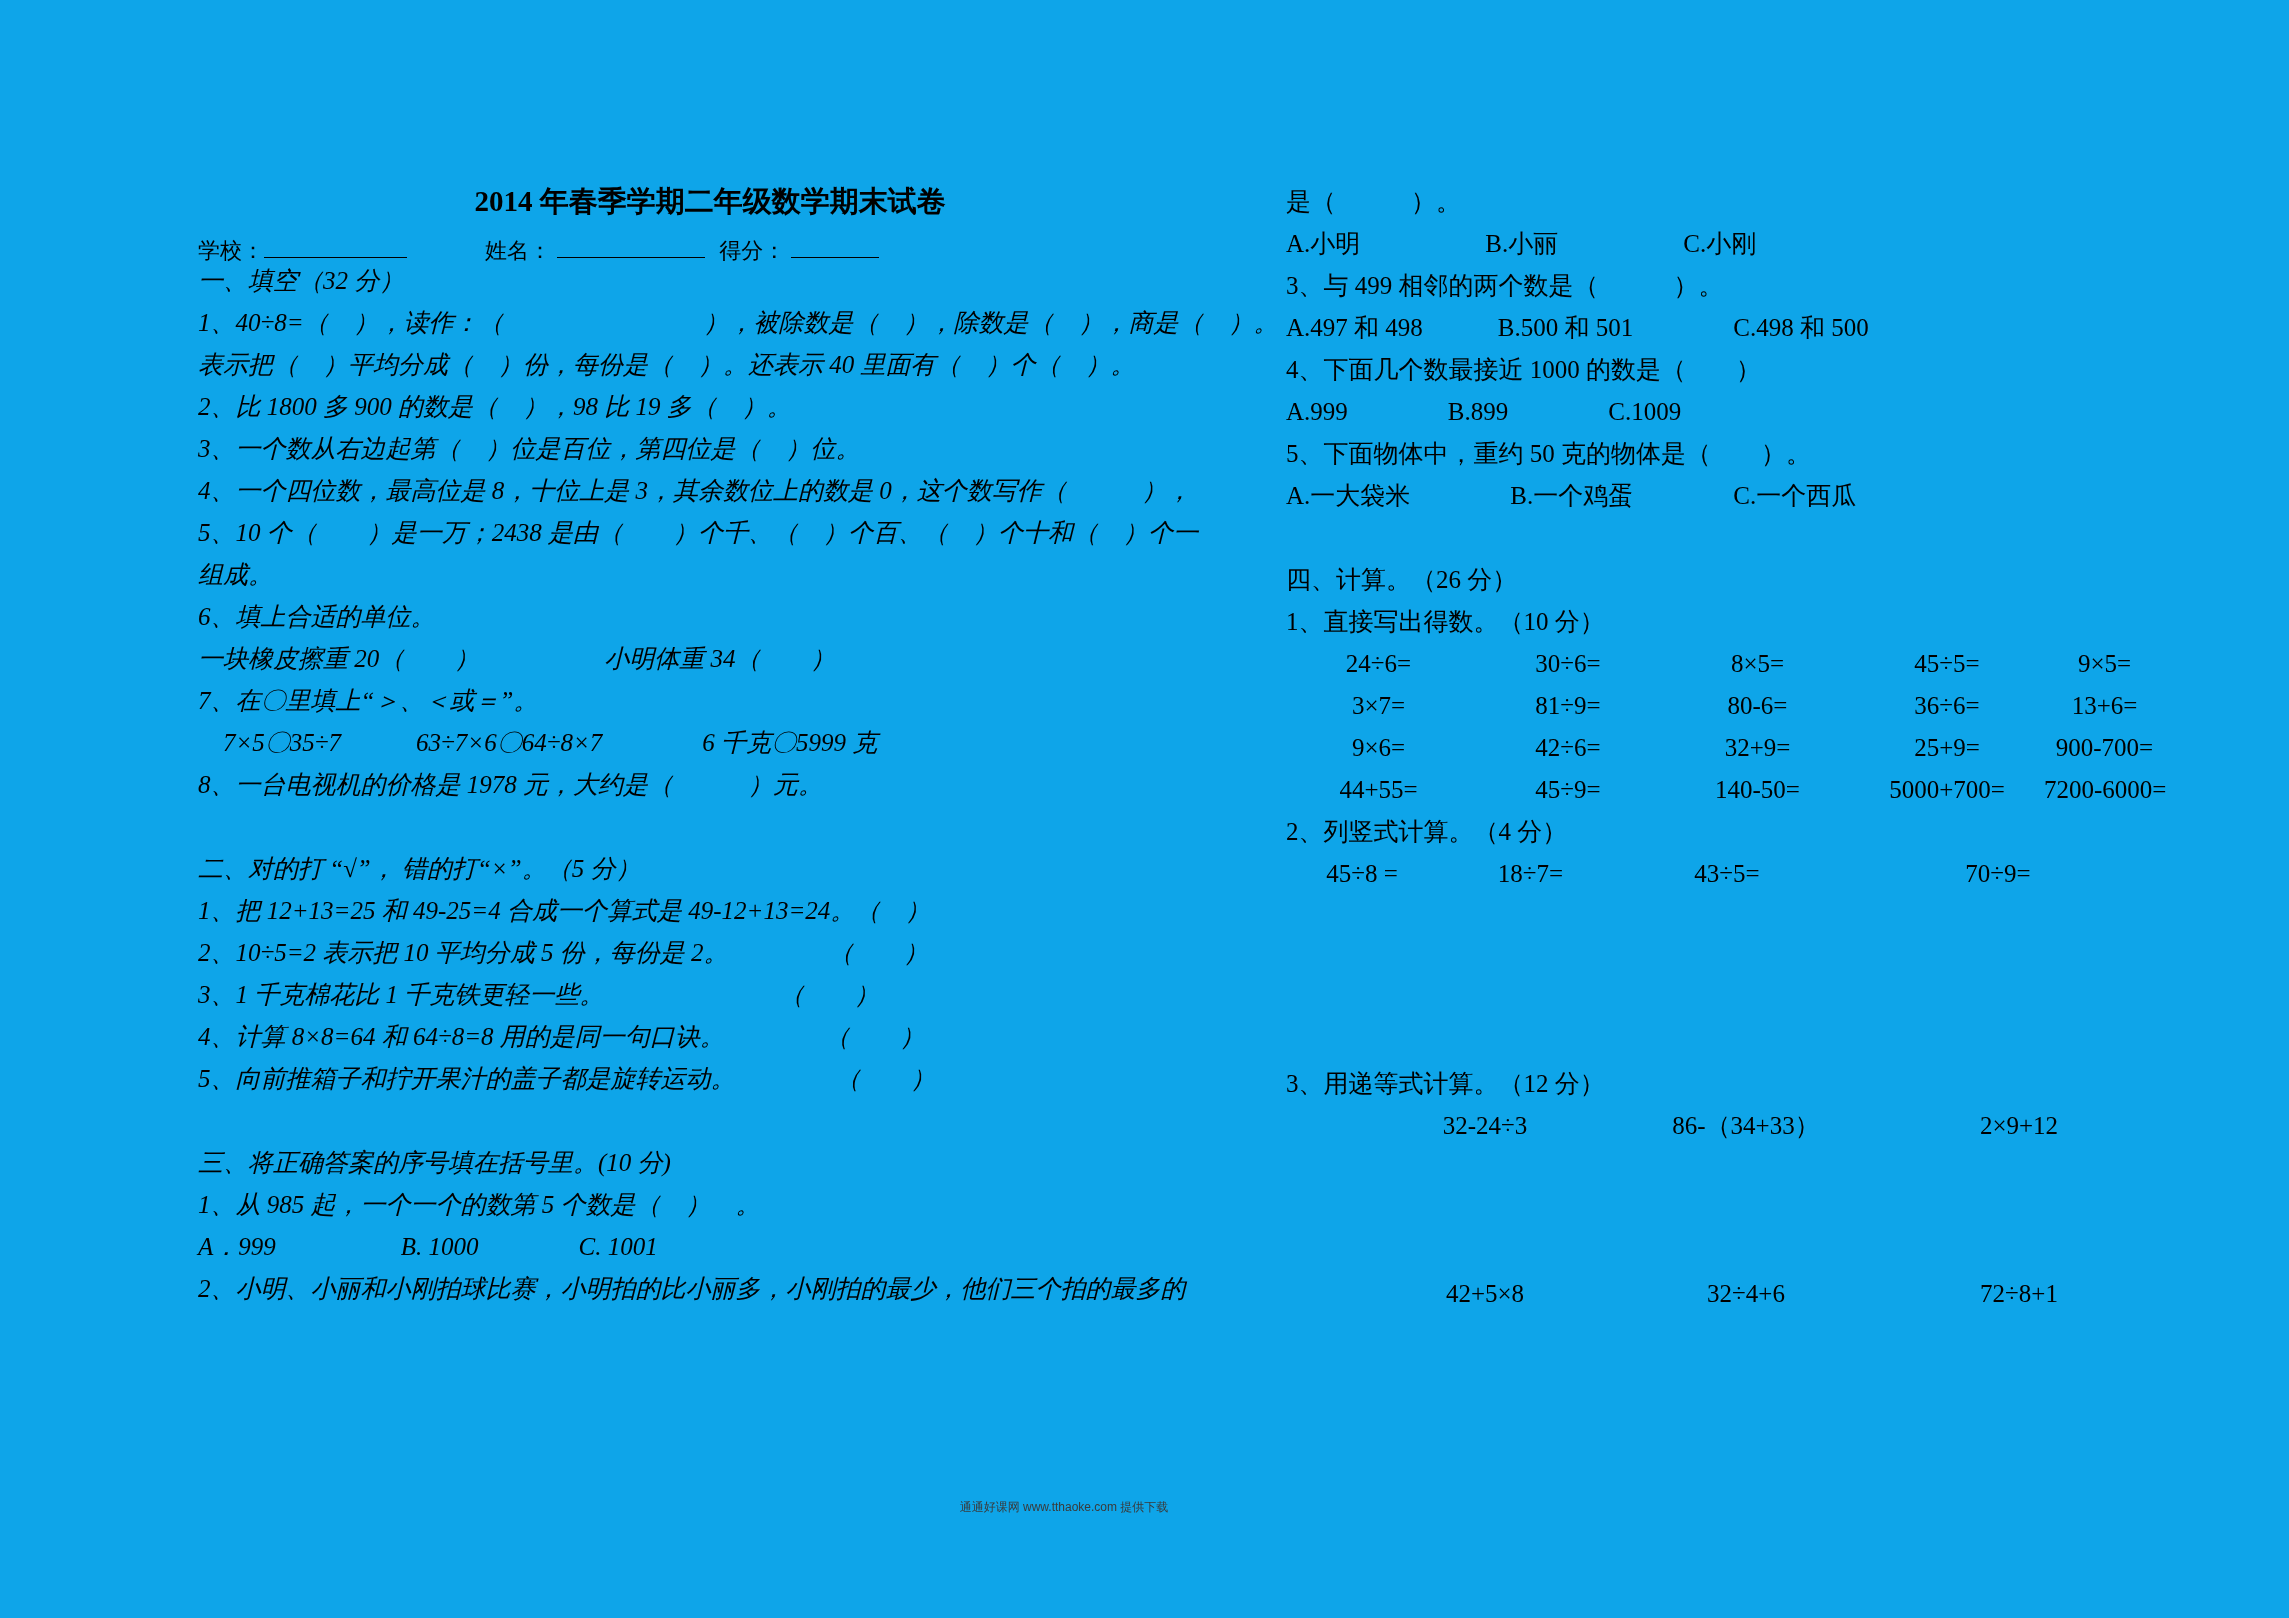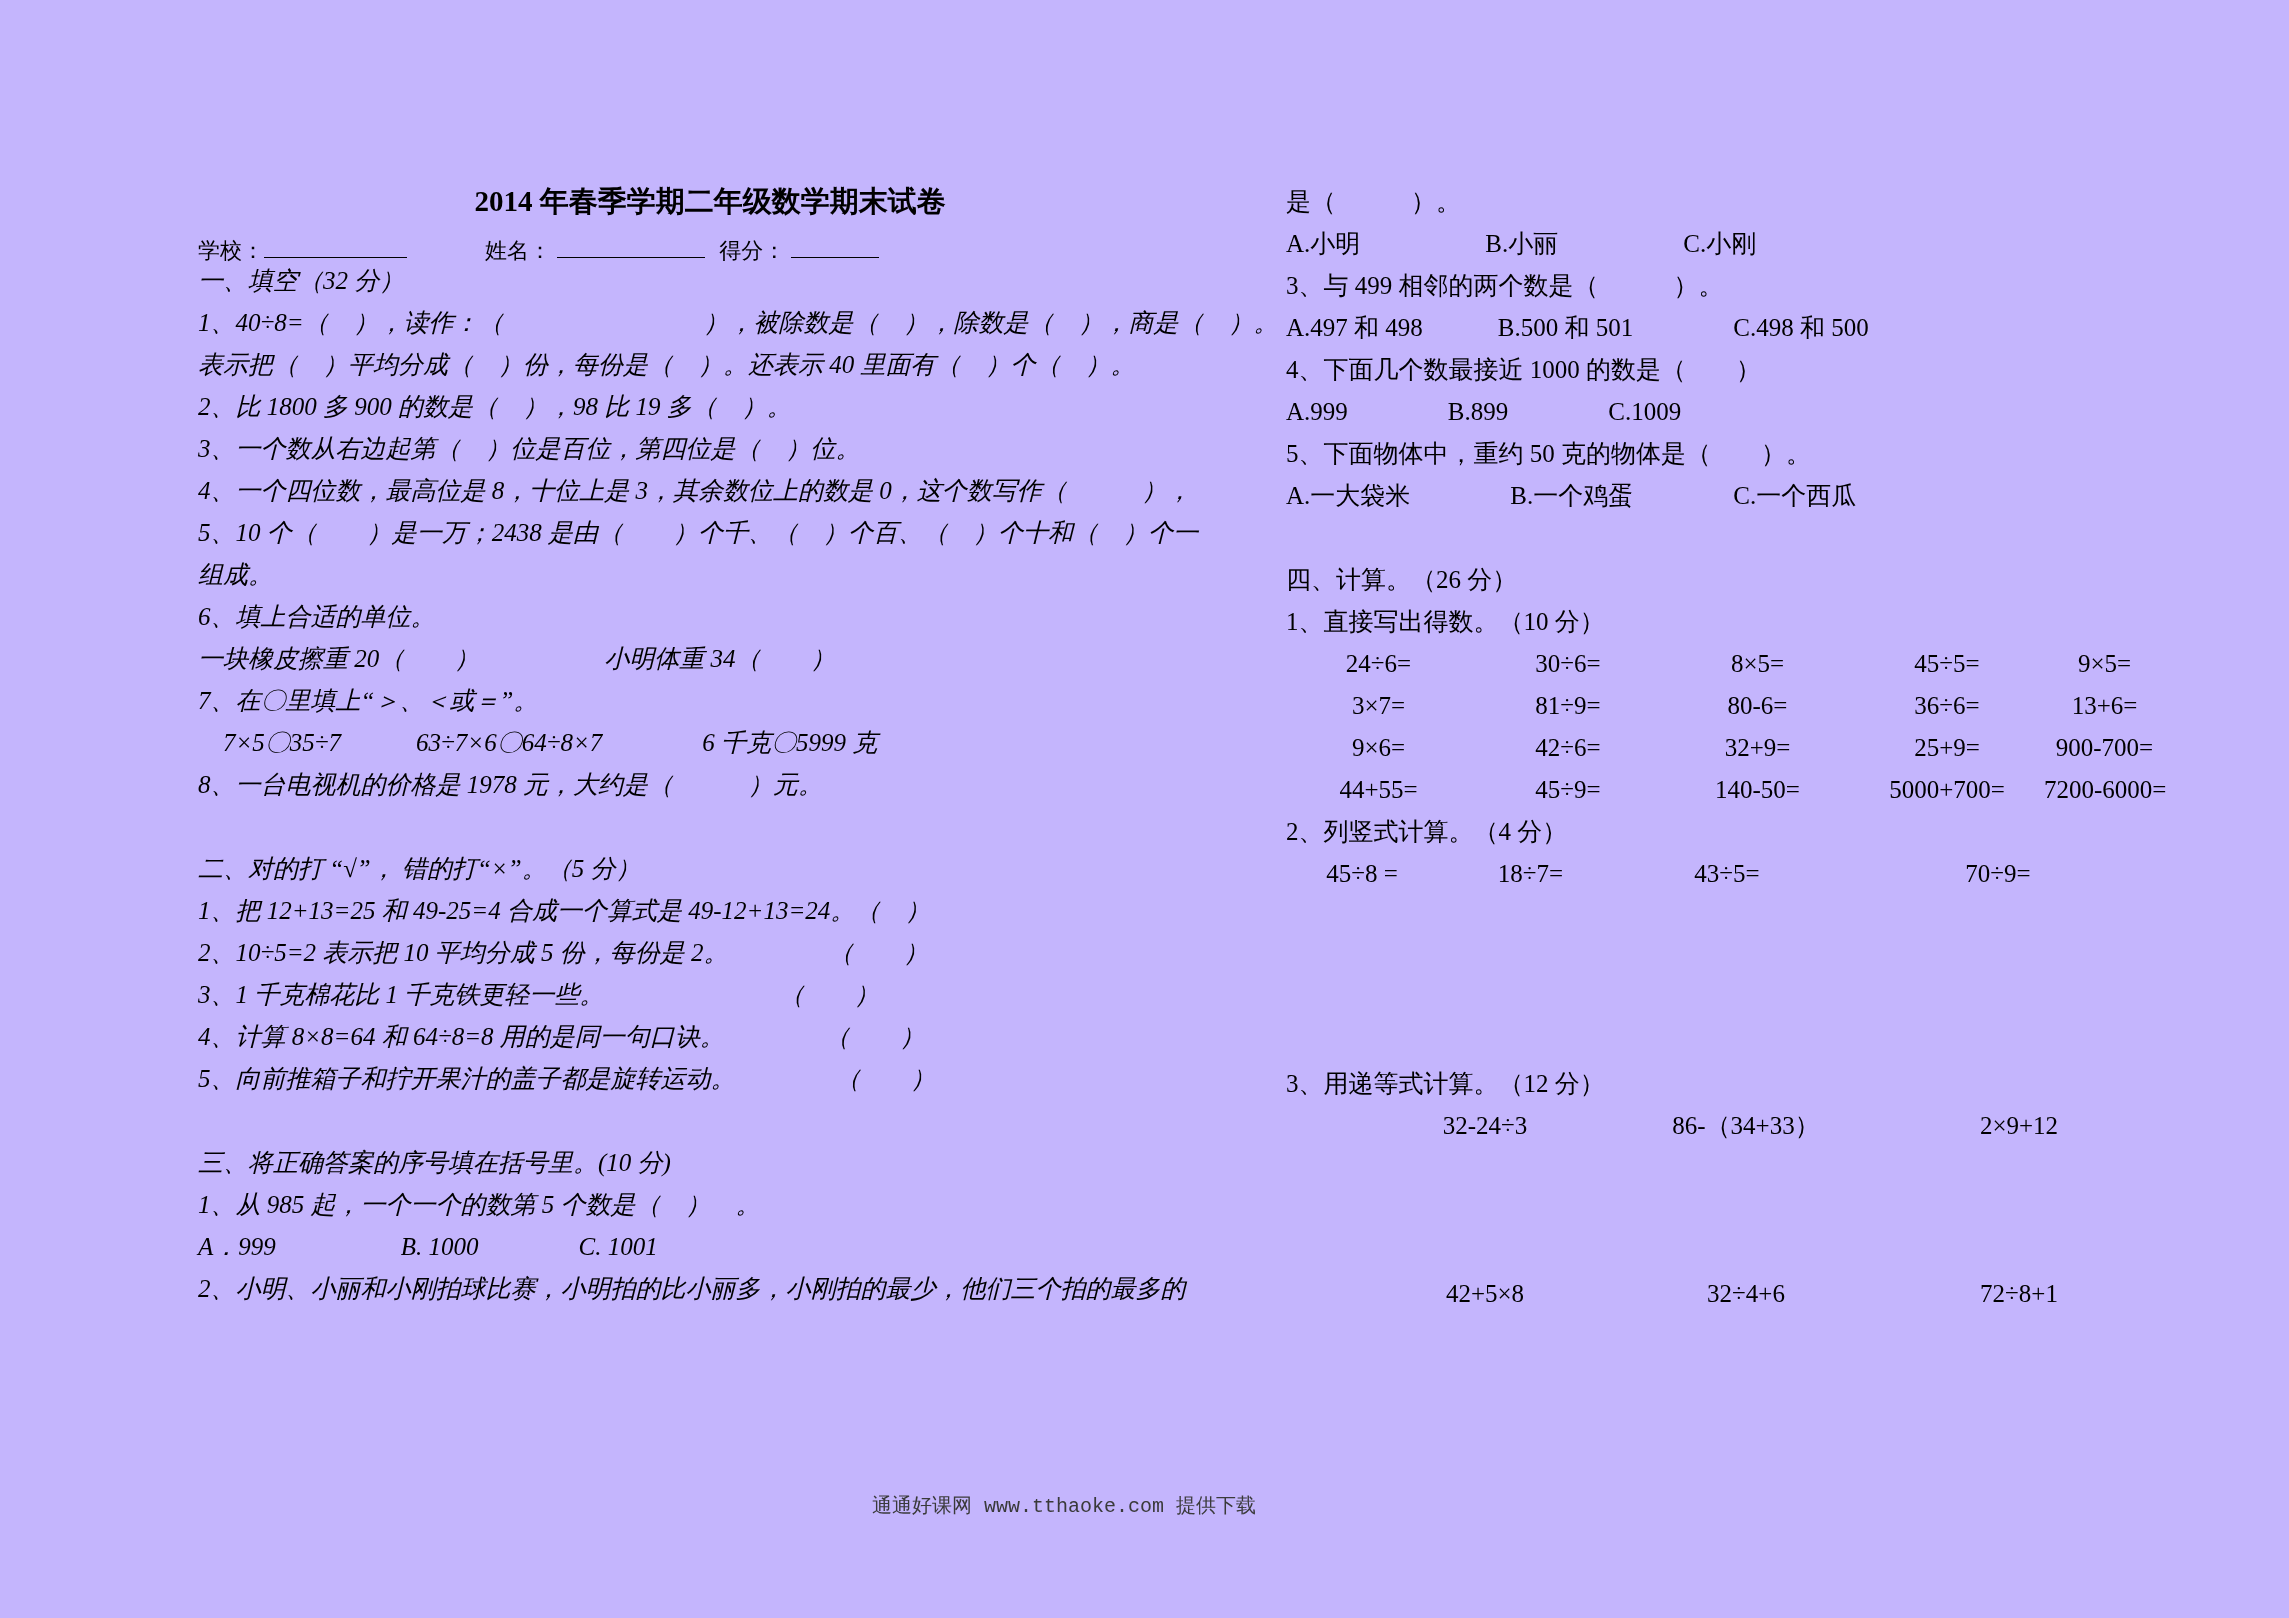--- a/index.html
+++ b/index.html
@@ -1,21 +1,21 @@
 <!DOCTYPE html>
 <html style="font-size:14.8px"><head>
 <meta charset="utf-8">
 <style>
   html,body{margin:0;padding:0;}
   body{
     width:2290px;height:1619px;background:#ffffff;color:#000;
     font-family:"Liberation Serif","DejaVu Serif",serif;
     position:relative;overflow:hidden;
   }
-  .page{position:absolute;inset:0;background:#c4b5fd;padding-left:8px;}
+  .page{position:absolute;inset:0;background:#0ea5e9;padding-left:8px;}
   #exam-title{
     position:absolute;left:198px;top:183px;width:1024px;
     text-align:center;font-size:29px;font-weight:bold;line-height:37px;
     white-space:pre;
   }
   #header-row{
     position:absolute;left:198px;top:226px;width:1089px;height:44px;
     font-size:22px;line-height:44px;white-space:nowrap;
   }
   .blank-line{
@@ -33,22 +33,22 @@
   .line{
     height:42px;line-height:42px;white-space:pre;
     font-size:25px;overflow:visible;
   }
   .g5{display:grid;grid-template-columns:185px 194px 185px 194px 1fr;}
   .g4{display:grid;grid-template-columns:152px 185px 208px 1fr;}
   .g3{display:grid;grid-template-columns:268px 254px 1fr;padding-left:65px;}
   .g5 span,.g4 span,.g3 span{white-space:pre;text-align:center;}
   #footer-watermark{
     position:absolute;left:0;top:1493px;width:2128px;
-    text-align:center;font-size:20px;color:#3a3a3a;line-height:28px;
-    font-family:Liberation Mono, monospace;
+    text-align:center;font-size:12px;color:#3a3a3a;line-height:28px;
+    font-family:Liberation Sans, sans-serif;
   }
 </style>
 </head>
 <body>
 
 <div class="page">
 
   <div id="exam-title">2014 年春季学期二年级数学期末试卷</div>
 
   <div id="header-row">

